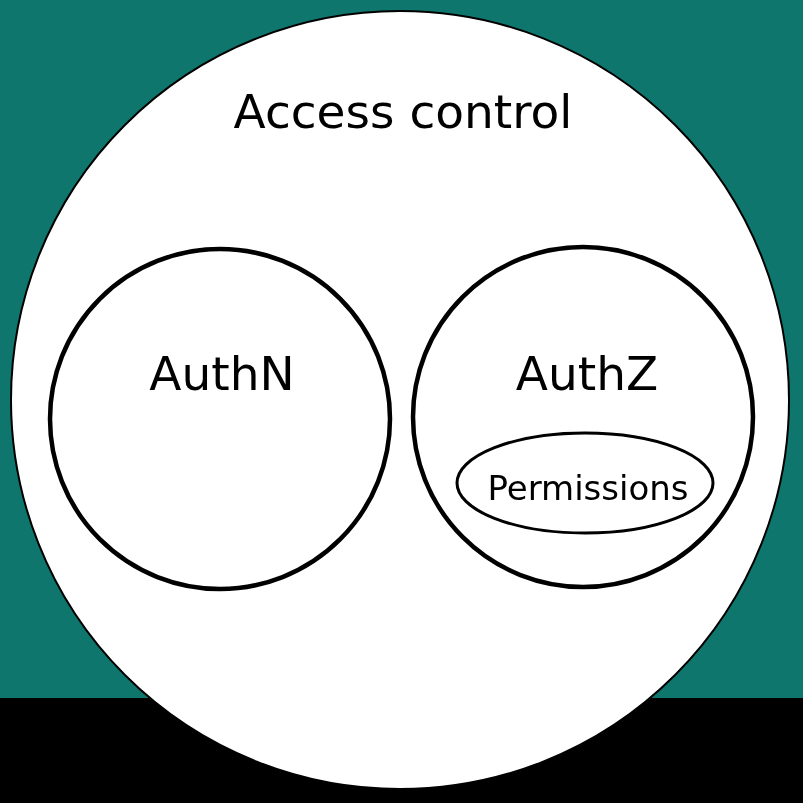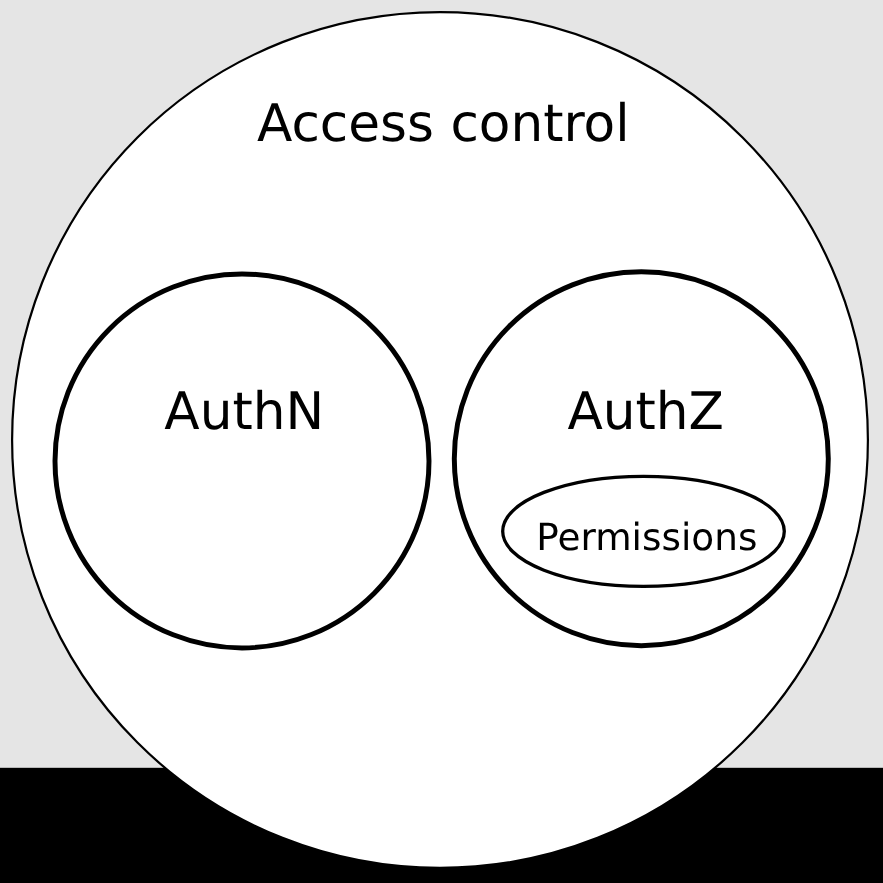--- a/index.html
+++ b/index.html
@@ -8,21 +8,21 @@
     width: 803px;
     height: 803px;
     background: #000000;
     overflow: hidden;
     font-family: "DejaVu Sans", "Liberation Sans", sans-serif;
   }
   .stage {
     position: relative;
     width: 803px;
     height: 698px;
-    background: #e5e5e5;
+    background: #0f766e;
   }
   svg.venn {
     position: absolute;
     left: 0;
     top: 0;
     display: block;
   }
   .set-outline {
     fill: #ffffff;
     stroke: #000000;

